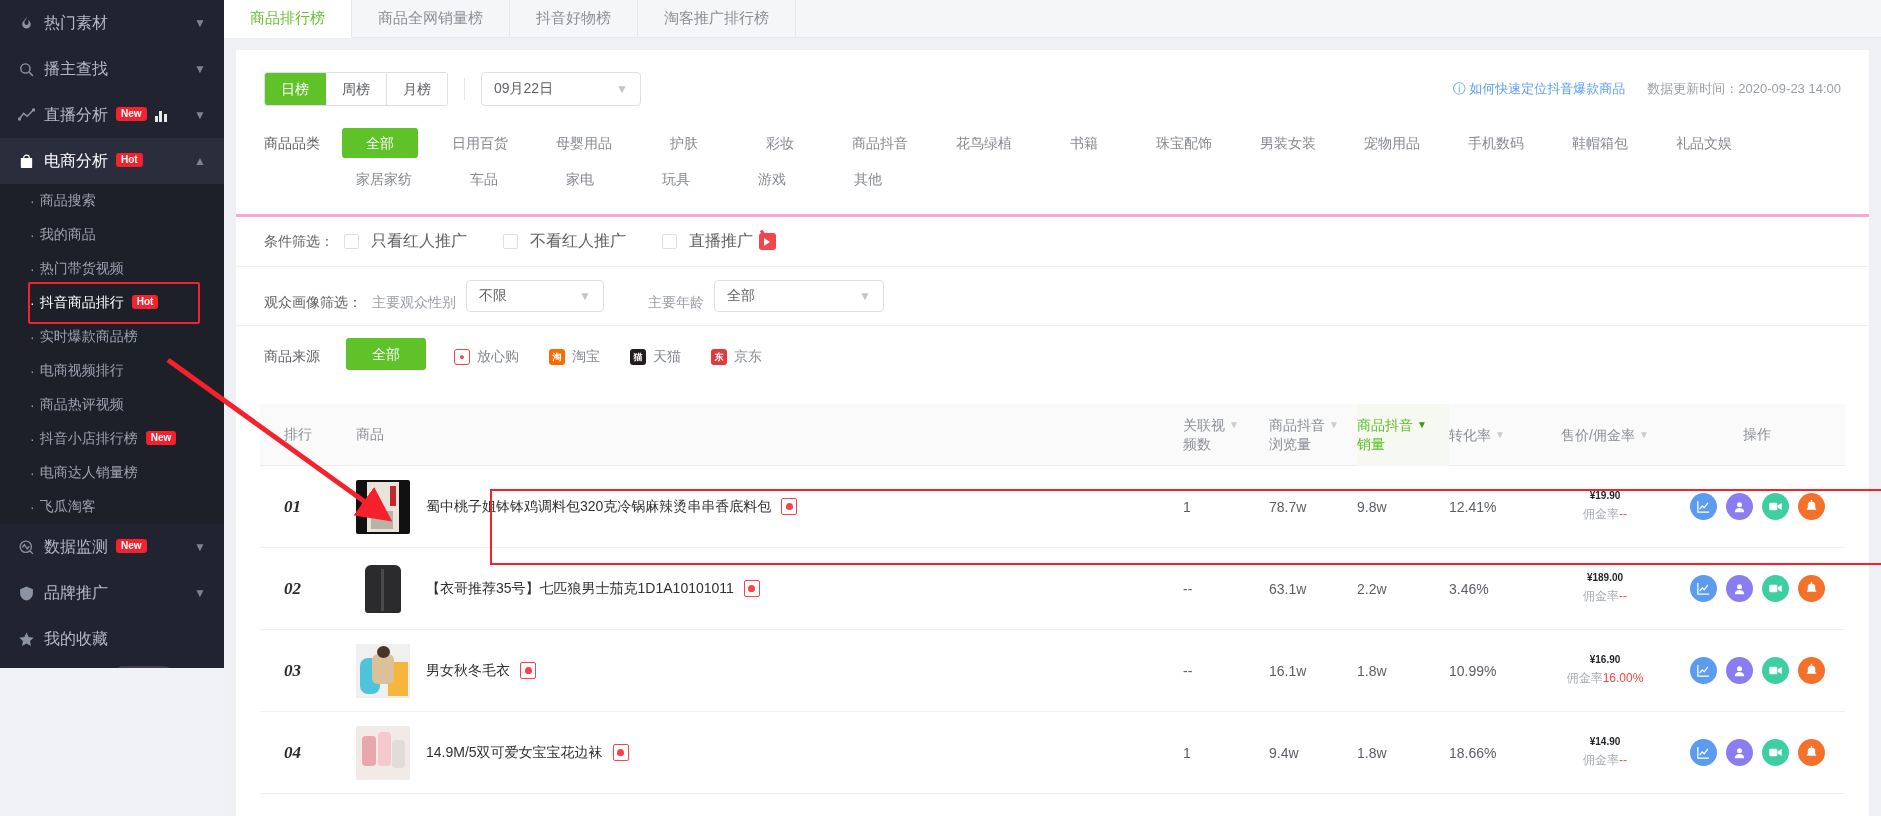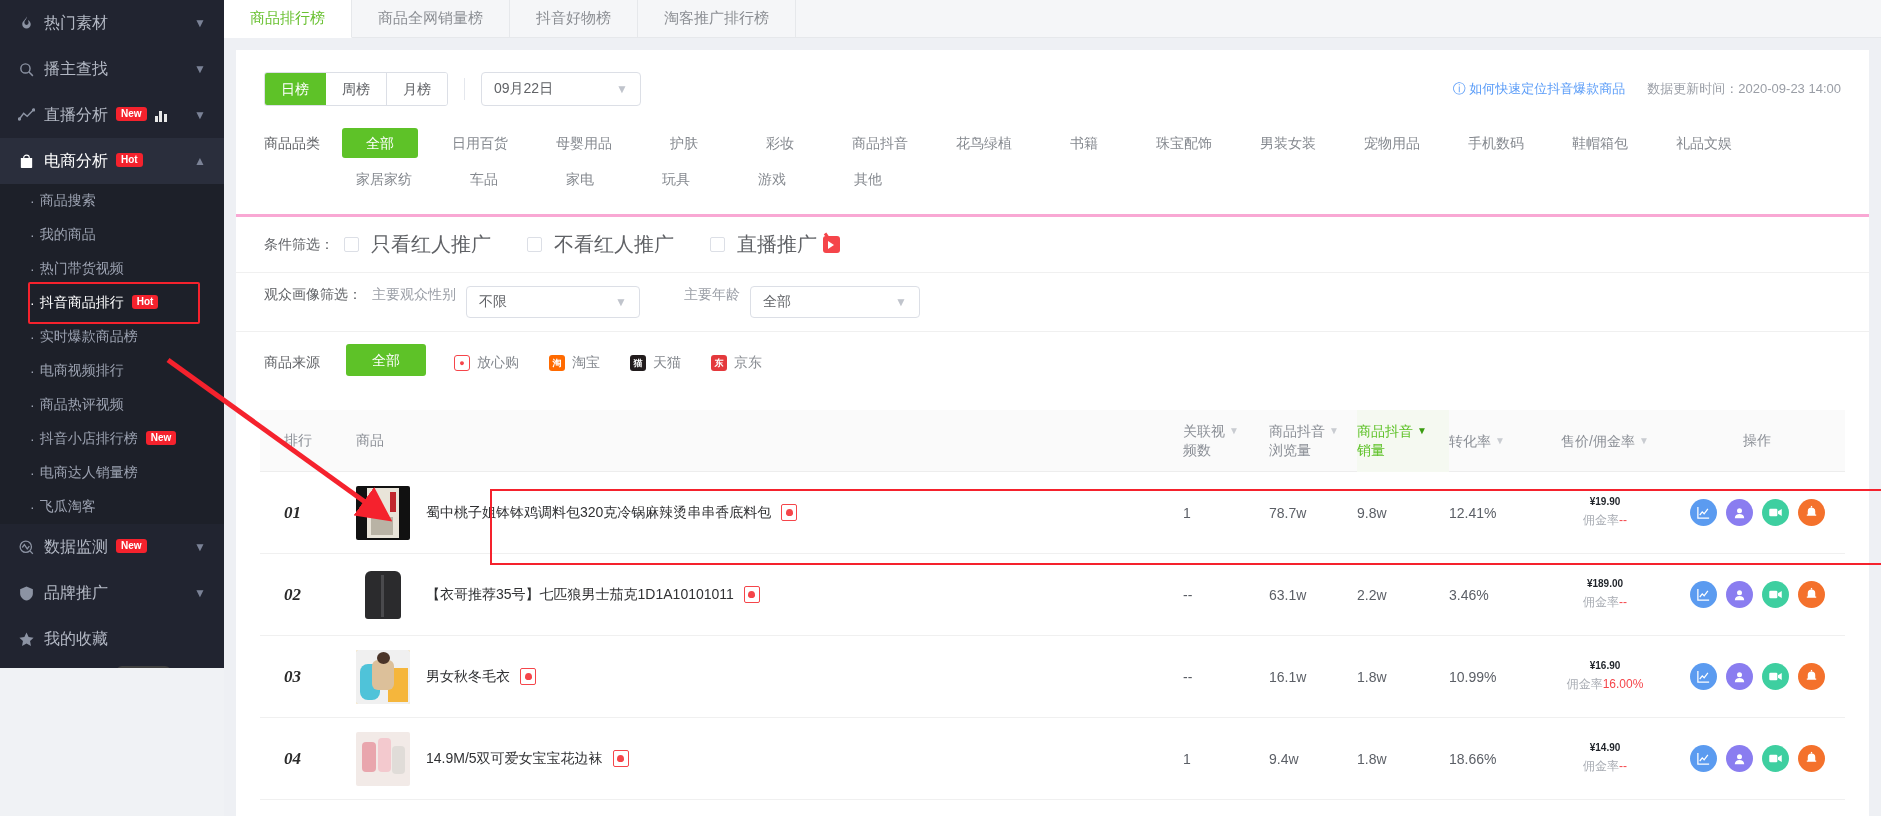--- a/index.html
+++ b/index.html
@@ -101,35 +101,35 @@
   .chip.active { background:#5ec228; color:#fff; font-weight:normal; }
   .chip.wide { min-width:76px; text-align:center; }
 
   .cond-row { display:flex; align-items:center; padding:14px 28px; border-top:3px solid #f9a8d4;}
   .cond-label { font-size:14px; color:#606266; margin-right:10px; }
   .cbx-wrap { display:flex; align-items:center; margin-right:36px; cursor:pointer; }
   .cbx {
     width:15px; height:15px; border:1px solid #dcdfe6; border-radius:2px;
     background:#fff; margin-right:12px;
   }
-  .cbx-text { font-size:20px; color:#606266; }
+  .cbx-text { font-size:16px; color:#606266; }
   .live-ico {
     width:17px; height:17px; background:#f5454a; border-radius:3px; margin-left:6px;
     position:relative; display:inline-block; vertical-align:-3px;
   }
   .live-ico:after {
     content:""; position:absolute; left:5px; top:5px;
     border-left:6px solid #fff; border-top:4px solid transparent; border-bottom:4px solid transparent;
   }
   .live-ico:before{
     content:""; position:absolute; left:2px; top:-3px; width:3px;height:5px;background:#f5454a;
     transform:rotate(-35deg);
   }
 
-  .aud-row { display:flex; align-items:flex-start; padding:13px 28px; border-top:1px solid #f0f0f0;}
+  .aud-row { display:flex; align-items:flex-end; padding:13px 28px; border-top:1px solid #f0f0f0;}
   .aud-sublabel { font-size:14px; color:#9a9ea6; margin:0 10px 0 0; }
   .select-box {
     height:32px; border:1px solid #dcdfe6; border-radius:4px; display:flex;
     align-items:center; justify-content:space-between; padding:0 12px;
     font-size:14px; color:#606266; cursor:pointer; background:#fff;
   }
   .select-box .cv { color:#c0c4cc; font-size:12px; margin-left:10px;}
 
   .src-row { display:flex; align-items:center; padding:12px 28px 14px 28px; border-top:1px solid #f0f0f0;}
   .src-chip { display:flex; align-items:center; margin-right:30px; cursor:pointer; font-size:14px; color:#85898f;}
@@ -462,21 +462,21 @@
               <span class="cbx"></span>
               <span class="cbx-text">直播推广</span>
               <span class="live-ico"></span>
             </div>
           </div>
       </div>
 
       <div class="aud-row">
         <div class="cond-label">观众画像筛选：</div>
         <div class="aud-sublabel">主要观众性别</div>
-        <div class="select-box" style="width:174px;gap:29px;">
+        <div class="select-box" style="width:138px;gap:29px;">
           <span>不限</span>
           <span class="cv">▼</span>
         </div>
         <div class="aud-sublabel" style="margin-left:44px;">主要年龄</div>
         <div class="select-box" style="width:170px;">
           <span>全部</span>
           <span class="cv">▼</span>
         </div>
       </div>
 

